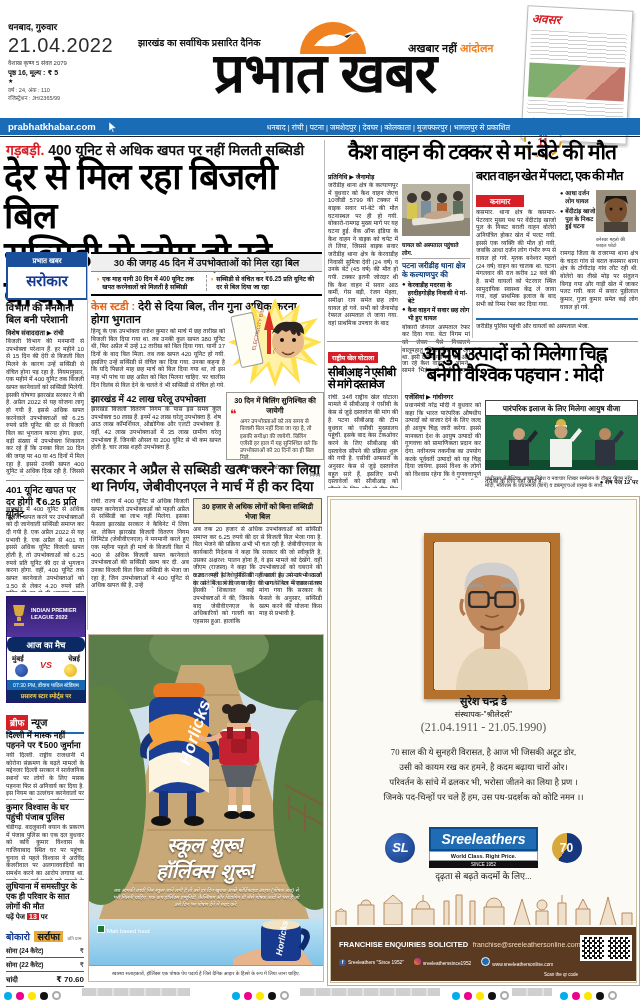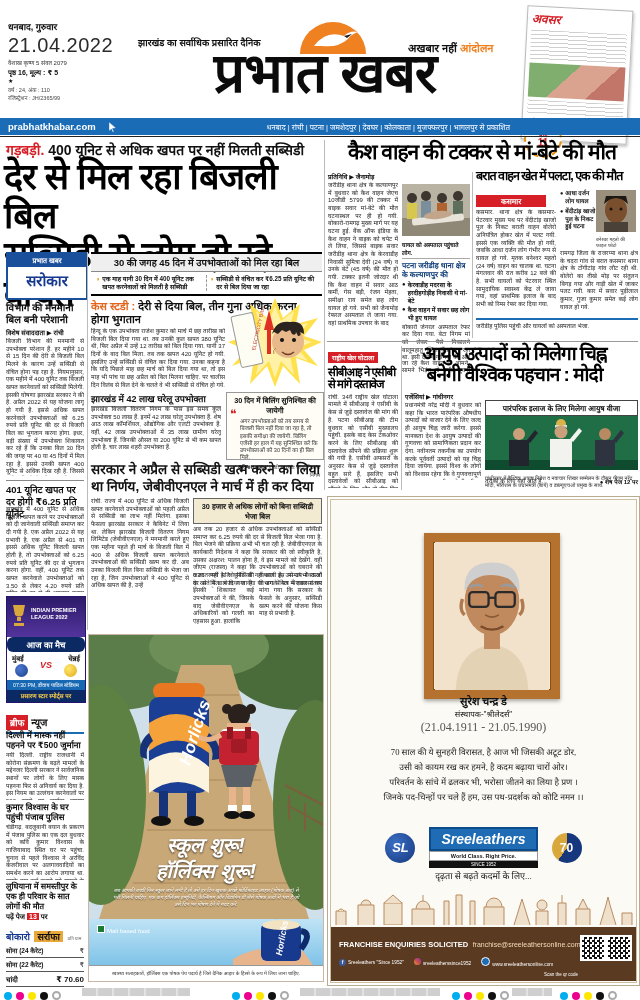--- a/index.html
+++ b/index.html
@@ -341,21 +341,21 @@
       <span class="b" style="font-size:6.2px;line-height:1.25;">कैश वाहन में सवार छह लोग भी हुए घायल</span>
     </div>
     <div class="body-txt j" style="height:36px;margin-top:2px;">बोकारो जेनरल अस्पताल रेफर कर दिया गया. बेटा निगम मां को लेकर पैसे निकालने बालूमहातु स्थित बैंक जा रहा था. इसी दौरान गोमिया की ओर से</div>
     <div class="body-txt j" style="height:14px;">जा रहे कैश वाहन से आमने-सामने भिड़ंत हो गयी. सूचना मिलते ही</div>
   </div>
 
   <div class="abs rule-v" style="left:472px;top:172px;height:166px;"></div>
 
   <div class="abs headline" style="left:476px;top:170px;width:162px;font-size:12.5px;">बरात वाहन खेत में पलटा, एक की मौत</div>
   <div class="abs" style="left:476px;top:190px;width:80px;">
-    <div class="tag-red" style="font-size:7.5px;padding:1px 25px;margin-bottom:2px;font-family:Liberation Mono, monospace;">कसमार</div>
+    <div class="tag-red" style="font-size:7.5px;padding:1px 14px;margin-bottom:2px;font-family:Liberation Mono, monospace;">कसमार</div>
     <div class="body-txt j" style="height:104px;">कसमार. थाना क्षेत्र के कसमार-पेटरवार मुख्य पथ पर बेंदीटांड़ खाजो पुल के निकट बराती वाहन बोलेरो अनियंत्रित होकर खेत में पलट गयी. इससे एक व्यक्ति की मौत हो गयी, जबकि आधा दर्जन लोग गंभीर रूप से घायल हो गये. मृतक बनेश्वर महतो (24 वर्ष) वाहन का चालक था. घटना मंगलवार की रात करीब 12 बजे की है. सभी घायलों को पेटरवार स्थित सामुदायिक स्वास्थ्य केंद्र ले जाया गया, वहां प्राथमिक इलाज के बाद सभी को रिम्स रेफर कर दिया गया.</div>
   </div>
   <div class="abs" style="left:560px;top:190px;width:78px;">
     <div style="display:flex;">
       <div style="width:36px;">
         <div style="display:flex;margin-bottom:3px;">
             <span style="font-size:5.5px;margin-right:2px;">●</span>
             <span class="b" style="font-size:6px;line-height:1.25;">आधा दर्जन लोग घायल</span>
           </div>
         <div style="display:flex;">

